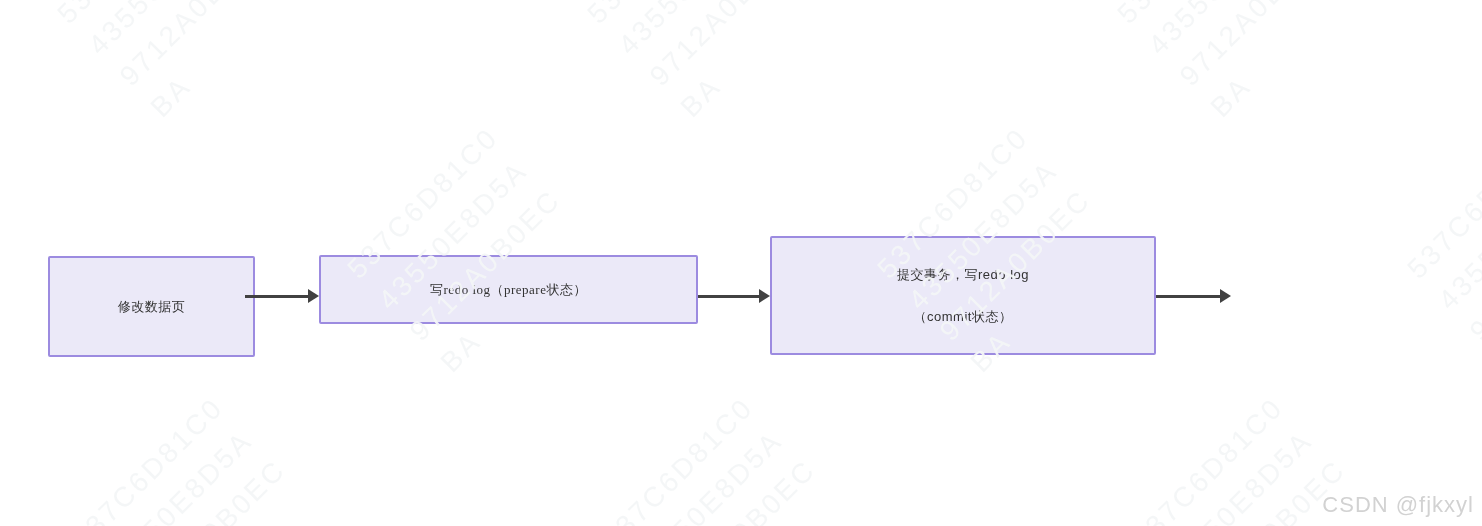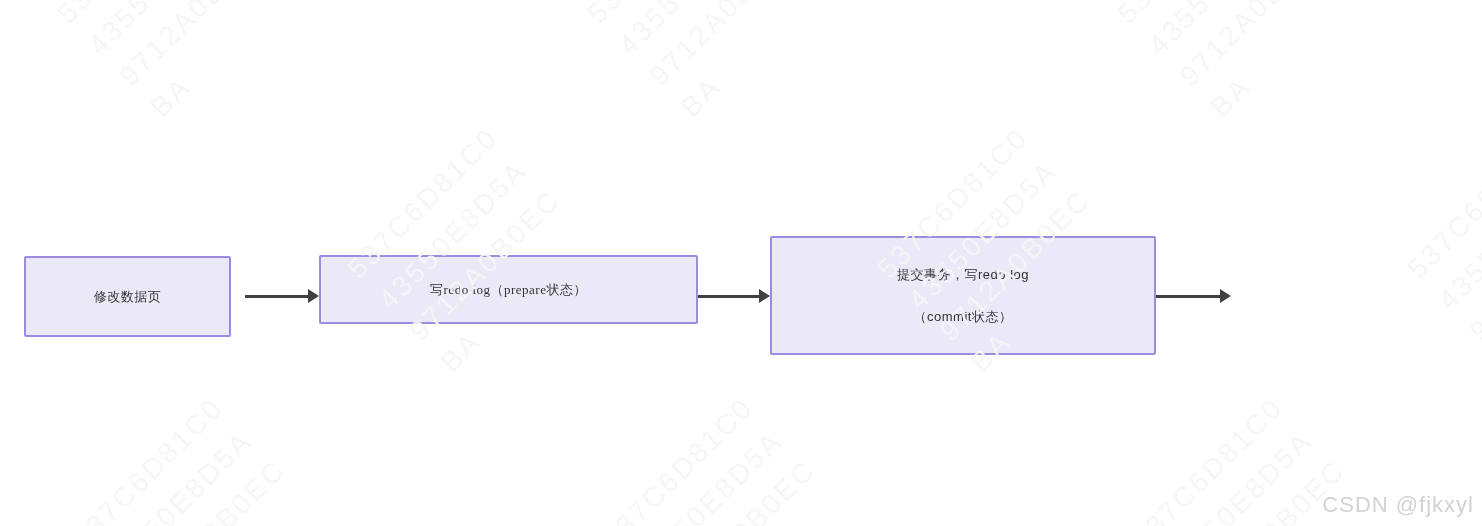--- a/index.html
+++ b/index.html
@@ -36,21 +36,21 @@
     z-index: 2;
   }
   .node .label {
     color: var(--node-text);
     font-size: 13px;
     line-height: 42px;
     text-align: center;
     white-space: pre-line;
     letter-spacing: 0.5px;
   }
-  .node-1 { left: 24px;   top: 256px; width: 207px; height: 81px; }
+  .node-1 { left: 48px;   top: 256px; width: 207px; height: 101px; }
   .node-2 { left: 319px;  top: 255px; width: 379px; height: 69px; font-family: Liberation Serif, serif; }
   .node-3 { left: 770px;  top: 236px; width: 386px; height: 119px; }
   .node-4 { left: 1231px; top: 255px; width: 182px; height: 82px; }
   
   .arrow {
     position: absolute;
     top: 289px;
     height: 14px;
     display: flex;
     align-items: center;

